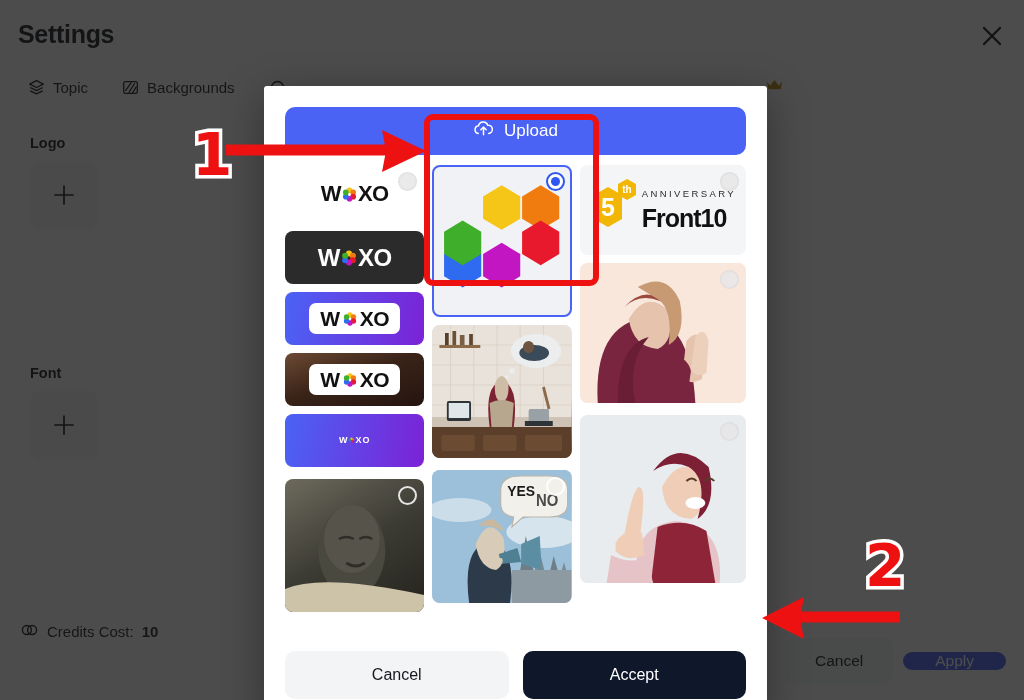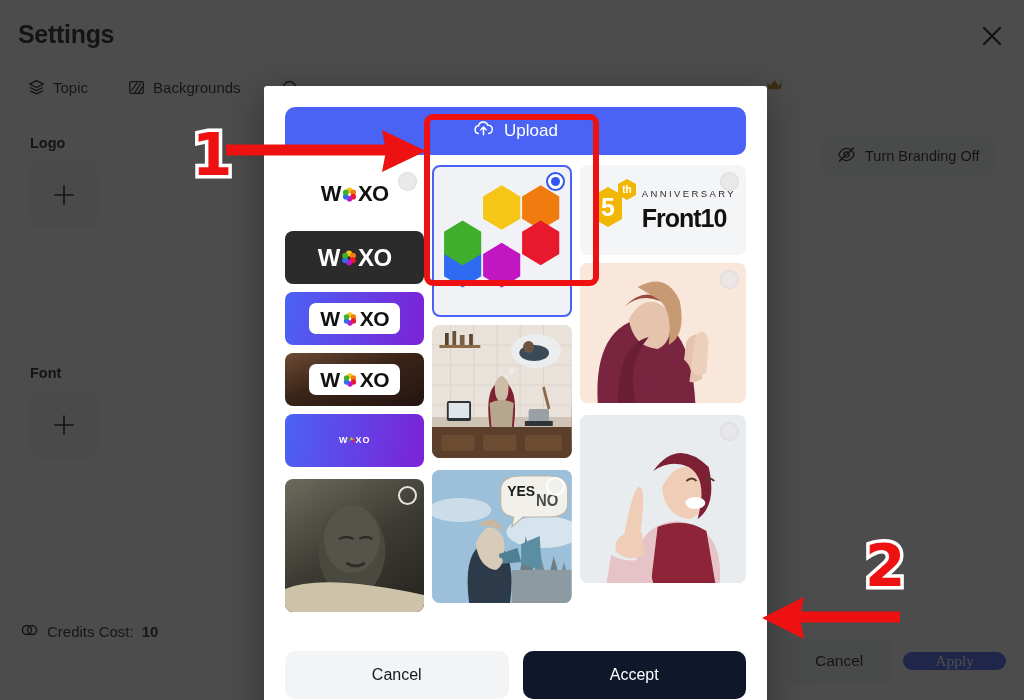--- a/index.html
+++ b/index.html
@@ -26,21 +26,21 @@
     letter-spacing: -0.3px;
   }
   .close-x {
     position: absolute; right: 12px; top: 16px;
     width: 40px; height: 40px;
     display: flex; align-items: center; justify-content: center;
     cursor: pointer;
   }
   .tabs {
     position: absolute; left: 18px; top: 73px;
-    display: flex; align-items: flex-start; gap: 20px;
+    display: flex; align-items: flex-start; gap: 14px;
   }
   .tab {
     display: flex; align-items: center; gap: 8px;
     padding: 6px 10px; border-radius: 8px;
     font-size: 15px; color: #1b1d21; white-space: nowrap;
     cursor: pointer;
   }
   .tab .ticon { display:flex; align-items:center; }
   .crown-wrap {
     position: absolute; left: 766px; top: 78px;
@@ -84,21 +84,21 @@
   .btn-cancel-page {
     background: #f3f4f6; color: #16181c;
     border: none; border-radius: 10px;
     padding: 14px 30px; font-size: 15.5px;
     font-family: inherit; cursor: pointer;
   }
   .btn-apply {
     background: #4a63f5; color: #ffffff;
     border: none; border-radius: 10px;
     padding: 0 32px; font-size: 15.5px;
-    font-family: Liberation Serif, serif; cursor: pointer;
+    font-family: Liberation Sans, sans-serif; cursor: pointer;
   }
 
   
   .overlay {
     position: absolute; inset: 0;
     background: rgba(20,20,20,0.76);
     z-index: 5;
   }
 
   
@@ -304,30 +304,20 @@
 
     <div class="sec" style="top:365px">
       <div class="sec-label">Font</div>
       <div class="plus-box">
         <svg width="26" height="26" viewBox="0 0 26 26">
           <path d="M13 4 V22 M4 13 H22" stroke="#15171b" stroke-width="1.7" stroke-linecap="round"></path>
         </svg>
       </div>
     </div>
 
-    <div class="branding-btn">
-      <span>
-        <svg width="19" height="17" viewBox="0 0 22 18">
-          <path d="M2 9 C5 3.5 9 2 11 2 C13 2 17 3.5 20 9 C17 14.5 13 16 11 16 C9 16 5 14.5 2 9 Z" fill="none" stroke="#15171b" stroke-width="1.5"></path>
-          <circle cx="11" cy="9" r="3.1" fill="none" stroke="#15171b" stroke-width="1.5"></circle>
-          <path d="M3 16.5 L19 1.5" stroke="#15171b" stroke-width="1.7" stroke-linecap="round"></path>
-        </svg>
-      </span>
-      <span>Turn Branding Off</span>
-    </div>
 
     <div class="credits">
       <span>
         <svg width="19" height="16" viewBox="0 0 22 18">
           <circle cx="8" cy="9" r="5.2" fill="none" stroke="#15171b" stroke-width="1.6"></circle>
           <circle cx="14" cy="9" r="5.2" fill="none" stroke="#15171b" stroke-width="1.6"></circle>
         </svg>
       </span>
       <span>Credits Cost:</span>
       <b>10</b>

